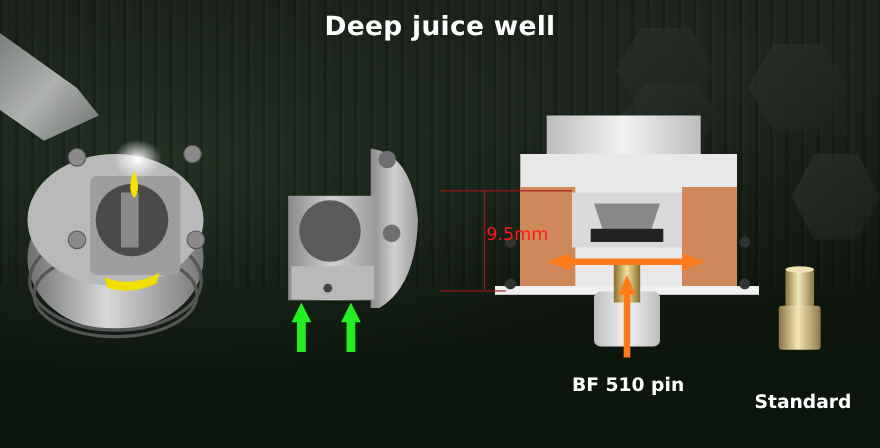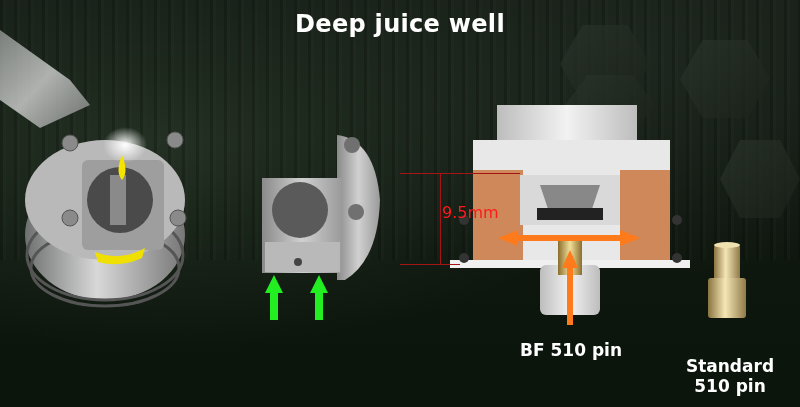--- a/index.html
+++ b/index.html
@@ -136,15 +136,14 @@
       </linearGradient>
     </defs>
     <rect x="24" y="25" width="26" height="38" rx="3" fill="url(#pin)"></rect>
     <rect x="18" y="58" width="38" height="40" rx="3" fill="url(#pin)"></rect>
     <ellipse cx="37" cy="25" rx="13" ry="3" fill="#f0e2b0"></ellipse>
   </svg>
 
   <div class="caption-bf">BF 510 pin</div>
   <div class="caption-std">
     <div>Standard</div>
-    <div>510 pin</div>
   </div>
 </div>
 
 </body></html>

